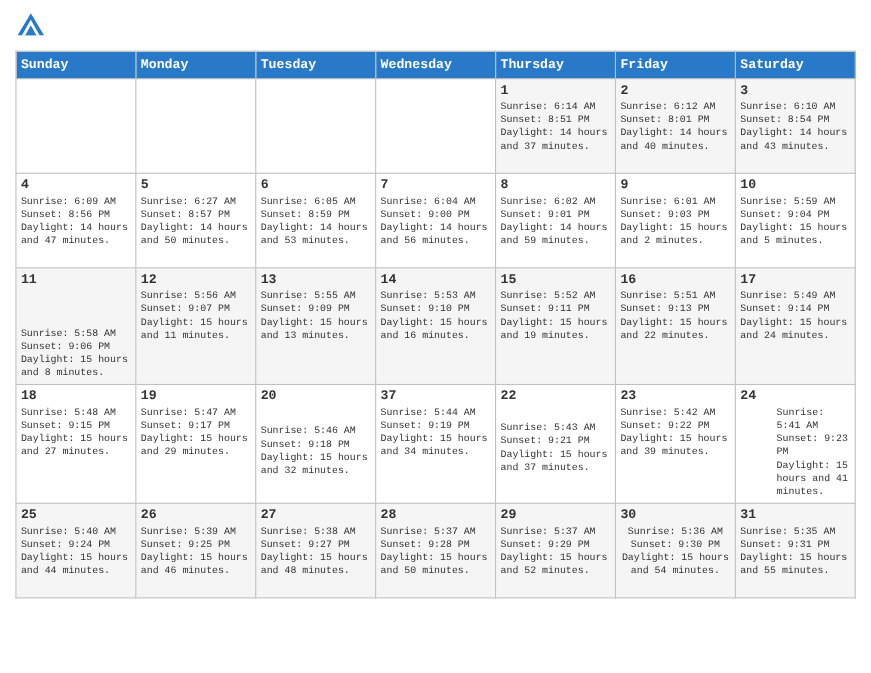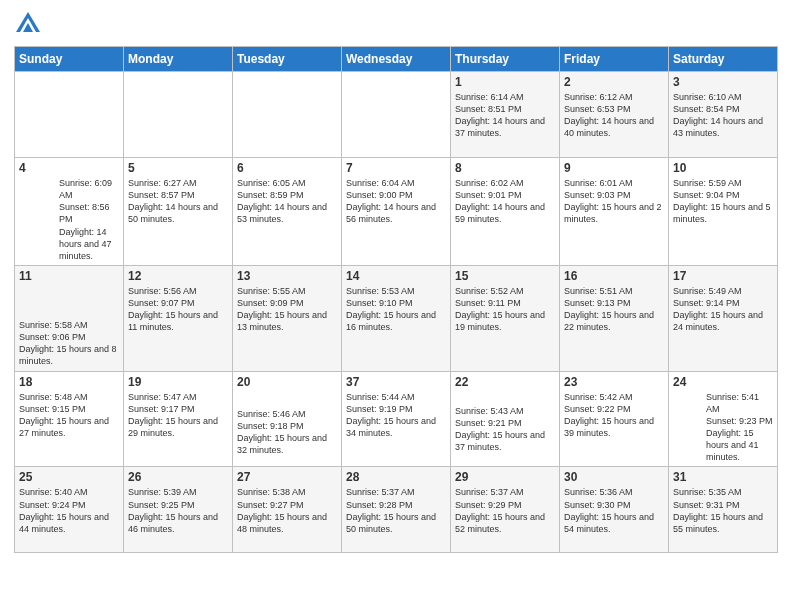--- a/index.html
+++ b/index.html
@@ -9,20 +9,21 @@
       font-family: Arial, sans-serif;
       background: #fff;
       overflow: hidden;
     }
     .page {
       width: 792px;
       height: 450px;
       padding: 10px 14px;
       display: flex;
       flex-direction: column;
+      font-family: Liberation Mono, monospace;
     }
     .header {
       display: flex;
       justify-content: space-between;
       align-items: flex-start;
       margin-bottom: 8px;
     }
     .logo {
       display: flex;
       align-items: center;
@@ -140,34 +141,34 @@
           <td class="empty-cell"></td>
           <td>
             <span class="day-number">1</span>
             <div class="day-info" style="white-space: pre-line;">Sunrise: 6:14 AM
 Sunset: 8:51 PM
 Daylight: 14 hours and 37 minutes.</div>
           </td>
           <td>
             <span class="day-number">2</span>
             <div class="day-info" style="white-space: pre-line;">Sunrise: 6:12 AM
-Sunset: 6:53 PM
+Sunset: 8:01 PM
 Daylight: 14 hours and 40 minutes.</div>
           </td>
           <td>
             <span class="day-number">3</span>
             <div class="day-info" style="white-space: pre-line;">Sunrise: 6:10 AM
 Sunset: 8:54 PM
 Daylight: 14 hours and 43 minutes.</div>
           </td>
         </tr>
         <tr>
           <td>
             <span class="day-number">4</span>
-            <div class="day-info" style="white-space: pre-line; margin-left: 40px;">Sunrise: 6:09 AM
+            <div class="day-info" style="white-space: pre-line;">Sunrise: 6:09 AM
 Sunset: 8:56 PM
 Daylight: 14 hours and 47 minutes.</div>
           </td>
           <td>
             <span class="day-number">5</span>
             <div class="day-info" style="white-space: pre-line;">Sunrise: 6:27 AM
 Sunset: 8:57 PM
 Daylight: 14 hours and 50 minutes.</div>
           </td>
           <td>
@@ -315,21 +316,21 @@
 Daylight: 15 hours and 50 minutes.</div>
           </td>
           <td>
             <span class="day-number">29</span>
             <div class="day-info" style="white-space: pre-line;">Sunrise: 5:37 AM
 Sunset: 9:29 PM
 Daylight: 15 hours and 52 minutes.</div>
           </td>
           <td>
             <span class="day-number">30</span>
-            <div class="day-info" style="white-space: pre-line;">Sunrise: 5:36 AM
+            <div class="day-info" style="white-space: pre-line; text-align: center;">Sunrise: 5:36 AM
 Sunset: 9:30 PM
 Daylight: 15 hours and 54 minutes.</div>
           </td>
           <td>
             <span class="day-number">31</span>
             <div class="day-info" style="white-space: pre-line;">Sunrise: 5:35 AM
 Sunset: 9:31 PM
 Daylight: 15 hours and 55 minutes.</div>
           </td>
         </tr>

